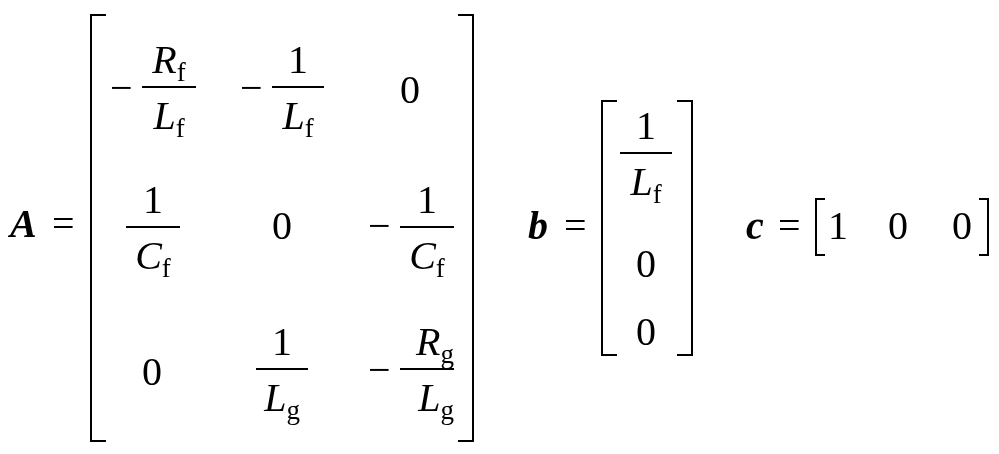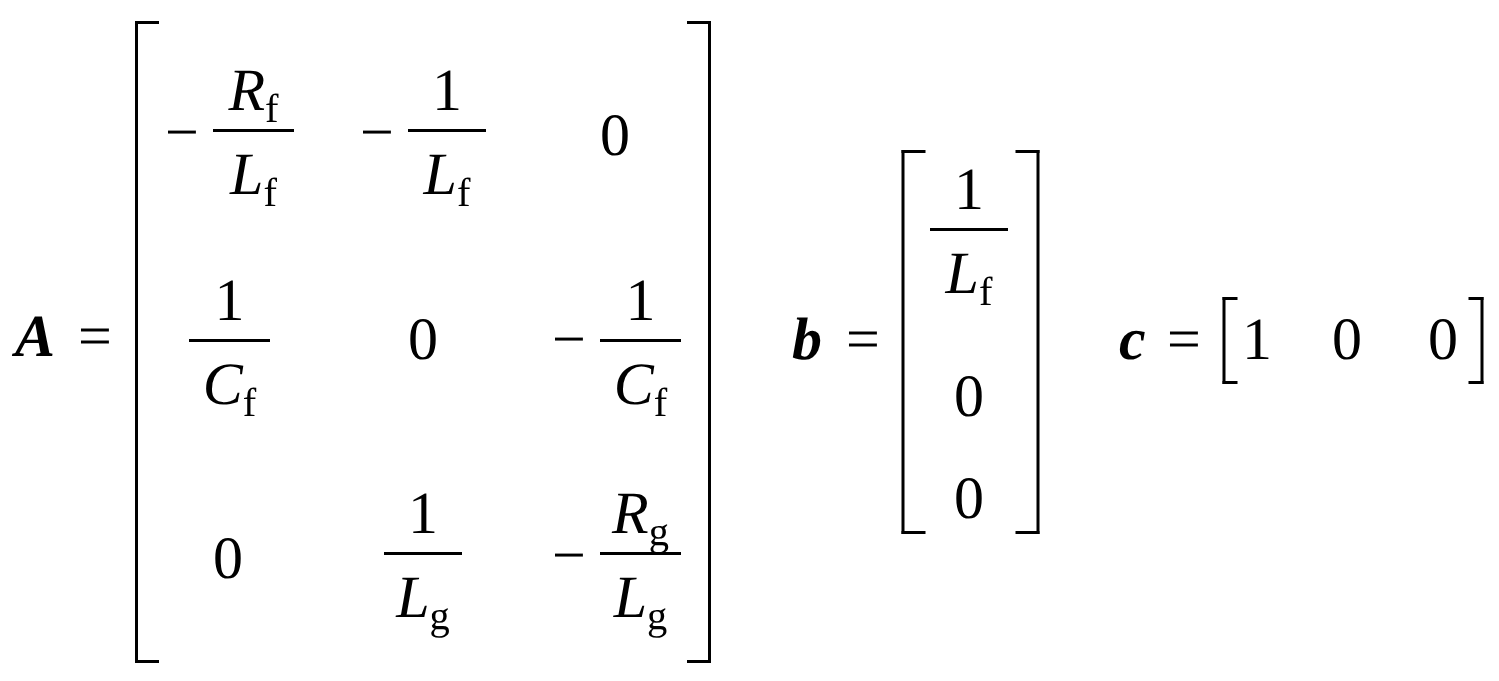--- a/index.html
+++ b/index.html
@@ -61,21 +61,21 @@
 
   <span class="abs txt" style="left:142px;top:352px;">0</span>
 
   <div class="frac" style="left:256px;top:322px;">
     <span class="num">1</span>
     <span class="bar" style="width:52px;"></span>
     <span class="den it"><span>L</span><span class="sub">g</span></span>
   </div>
 
   <span class="minus" style="left:368px;top:350px;">−</span>
-  <div class="frac" style="left:400px;top:322px;">
+  <div class="frac" style="left:400px;top:322px;align-items:flex-end;">
     <span class="num it"><span>R</span><span class="sub">g</span></span>
     <span class="bar" style="width:54px;"></span>
     <span class="den it"><span>L</span><span class="sub">g</span></span>
   </div>
 
   <span class="abs txt bi" style="left:528px;top:206px;">b</span>
   <span class="abs txt" style="left:564px;top:206px;">=</span>
   <div class="brk l" style="left:601px;top:100px;height:252px;"></div>
   <div class="brk r" style="left:677px;top:100px;height:252px;"></div>
 

